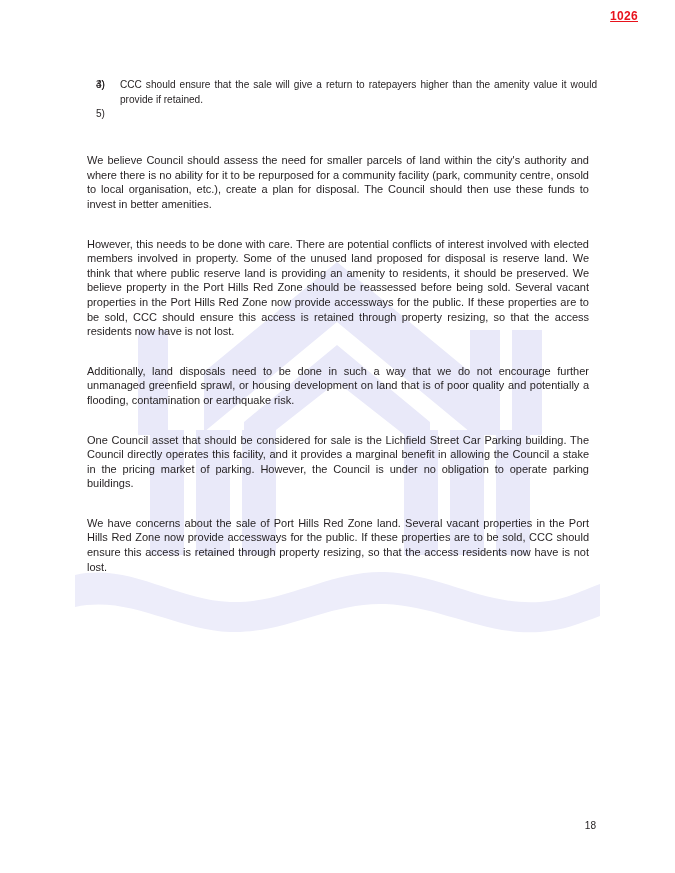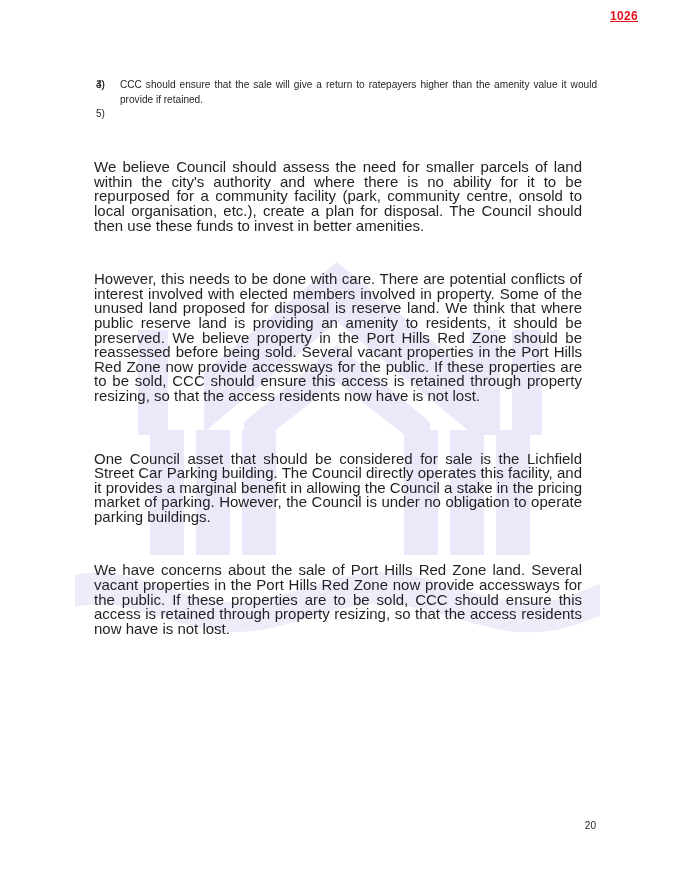--- a/index.html
+++ b/index.html
@@ -71,24 +71,24 @@
   ol.numbered li .num {
     position: absolute;
     left: 17px;
     top: 0;
     width: 20px;
     text-align: left;
     font-size: 10.1px;
   }
 
   .para {
-    font-size: 15px;
+    font-size: 11px;
     line-height: 14.6px;
     text-align: justify;
-    margin: 15px;
+    margin: 8px;
   }
 
   .gap-list-para { height: 38px; }
   .gap-para { height: 9px; }
   .gap-para-sm { height: 9px; }
 
   
   .page-number {
     position: absolute;
     right: 79px;
@@ -156,26 +156,27 @@
     <div class="gap-list-para"></div>
 
     <p class="para">We believe Council should assess the need for smaller parcels of land within the city's authority and where there is no ability for it to be repurposed for a community facility (park, community centre, onsold to local organisation, etc.), create a plan for disposal. The Council should then use these funds to invest in better amenities.</p>
 
     <div class="gap-para"></div>
 
     <p class="para">However, this needs to be done with care. There are potential conflicts of interest involved with elected members involved in property. Some of the unused land proposed for disposal is reserve land. We think that where public reserve land is providing an amenity to residents, it should be preserved. We believe property in the Port Hills Red Zone should be reassessed before being sold. Several vacant properties in the Port Hills Red Zone now provide accessways for the public. If these properties are to be sold, CCC should ensure this access is retained through property resizing, so that the access residents now have is not lost.</p>
 
     <div class="gap-para"></div>
 
+    <p class="para">Additionally, land disposals need to be done in such a way that we do not encourage further unmanaged greenfield sprawl, or housing development on land that is of poor quality and potentially a flooding, contamination or earthquake risk.</p>
 
     <div class="gap-para-sm"></div>
 
     <p class="para">One Council asset that should be considered for sale is the Lichfield Street Car Parking building. The Council directly operates this facility, and it provides a marginal benefit in allowing the Council a stake in the pricing market of parking. However, the Council is under no obligation to operate parking buildings.</p>
 
     <div class="gap-para-sm"></div>
 
     <p class="para">We have concerns about the sale of Port Hills Red Zone land. Several vacant properties in the Port Hills Red Zone now provide accessways for the public. If these properties are to be sold, CCC should ensure this access is retained through property resizing, so that the access residents now have is not lost.</p>
 
   </div>
 
-  <div class="page-number">20</div>
+  <div class="page-number">18</div>
 
 </div>
 
 </body></html>

